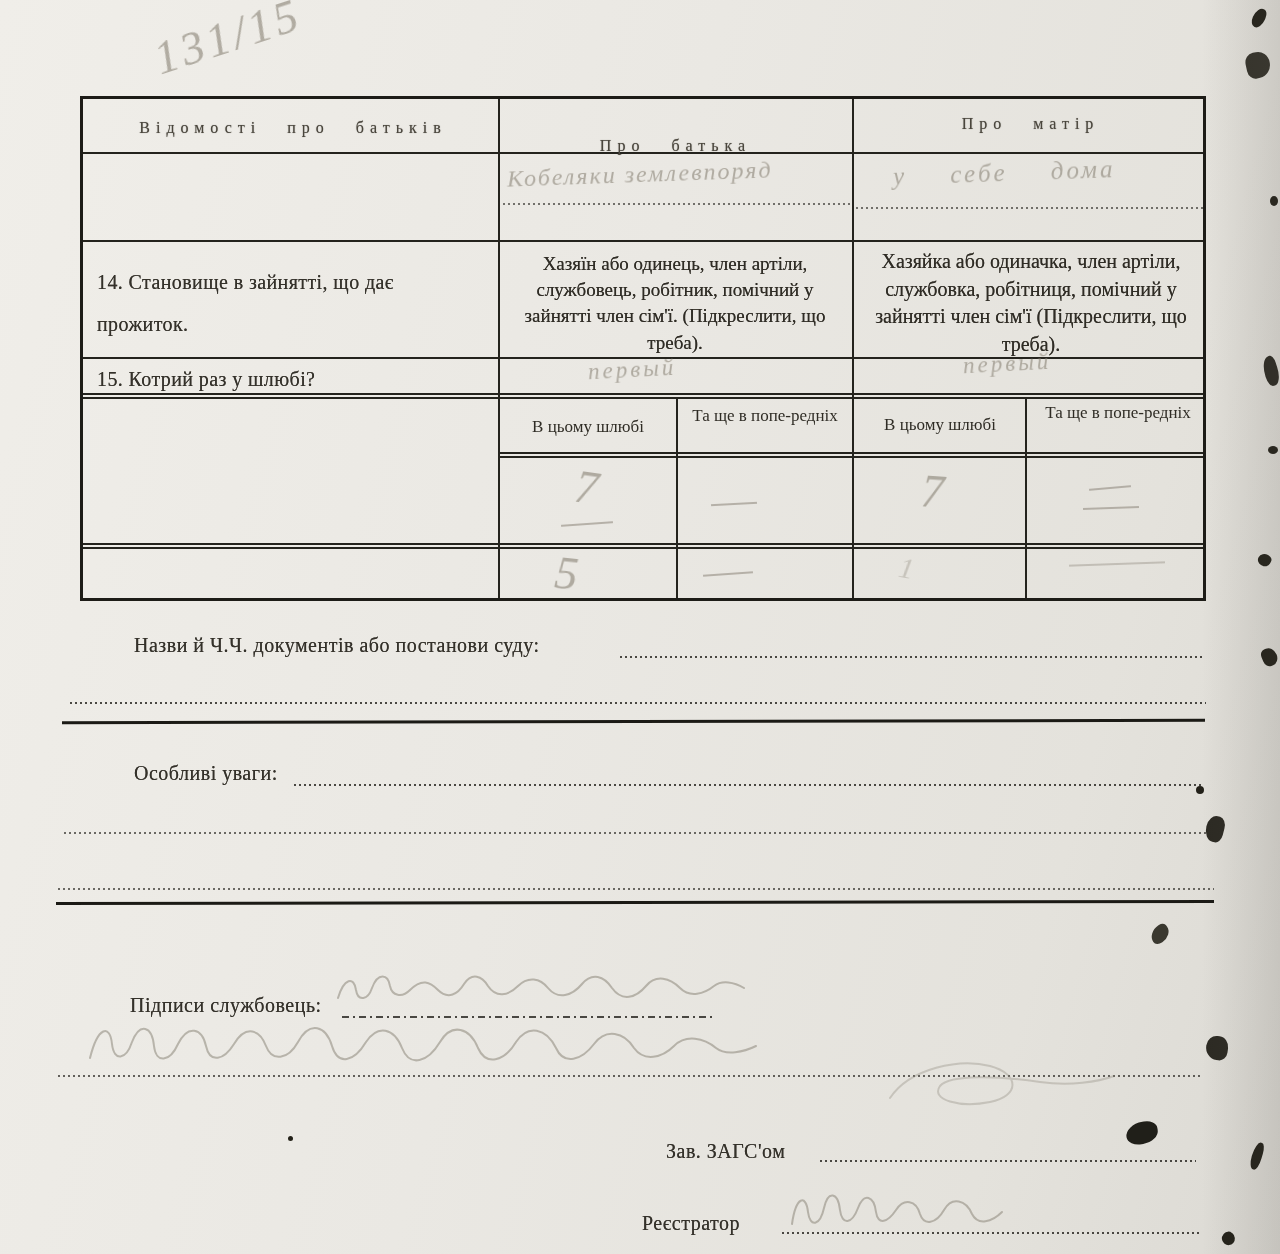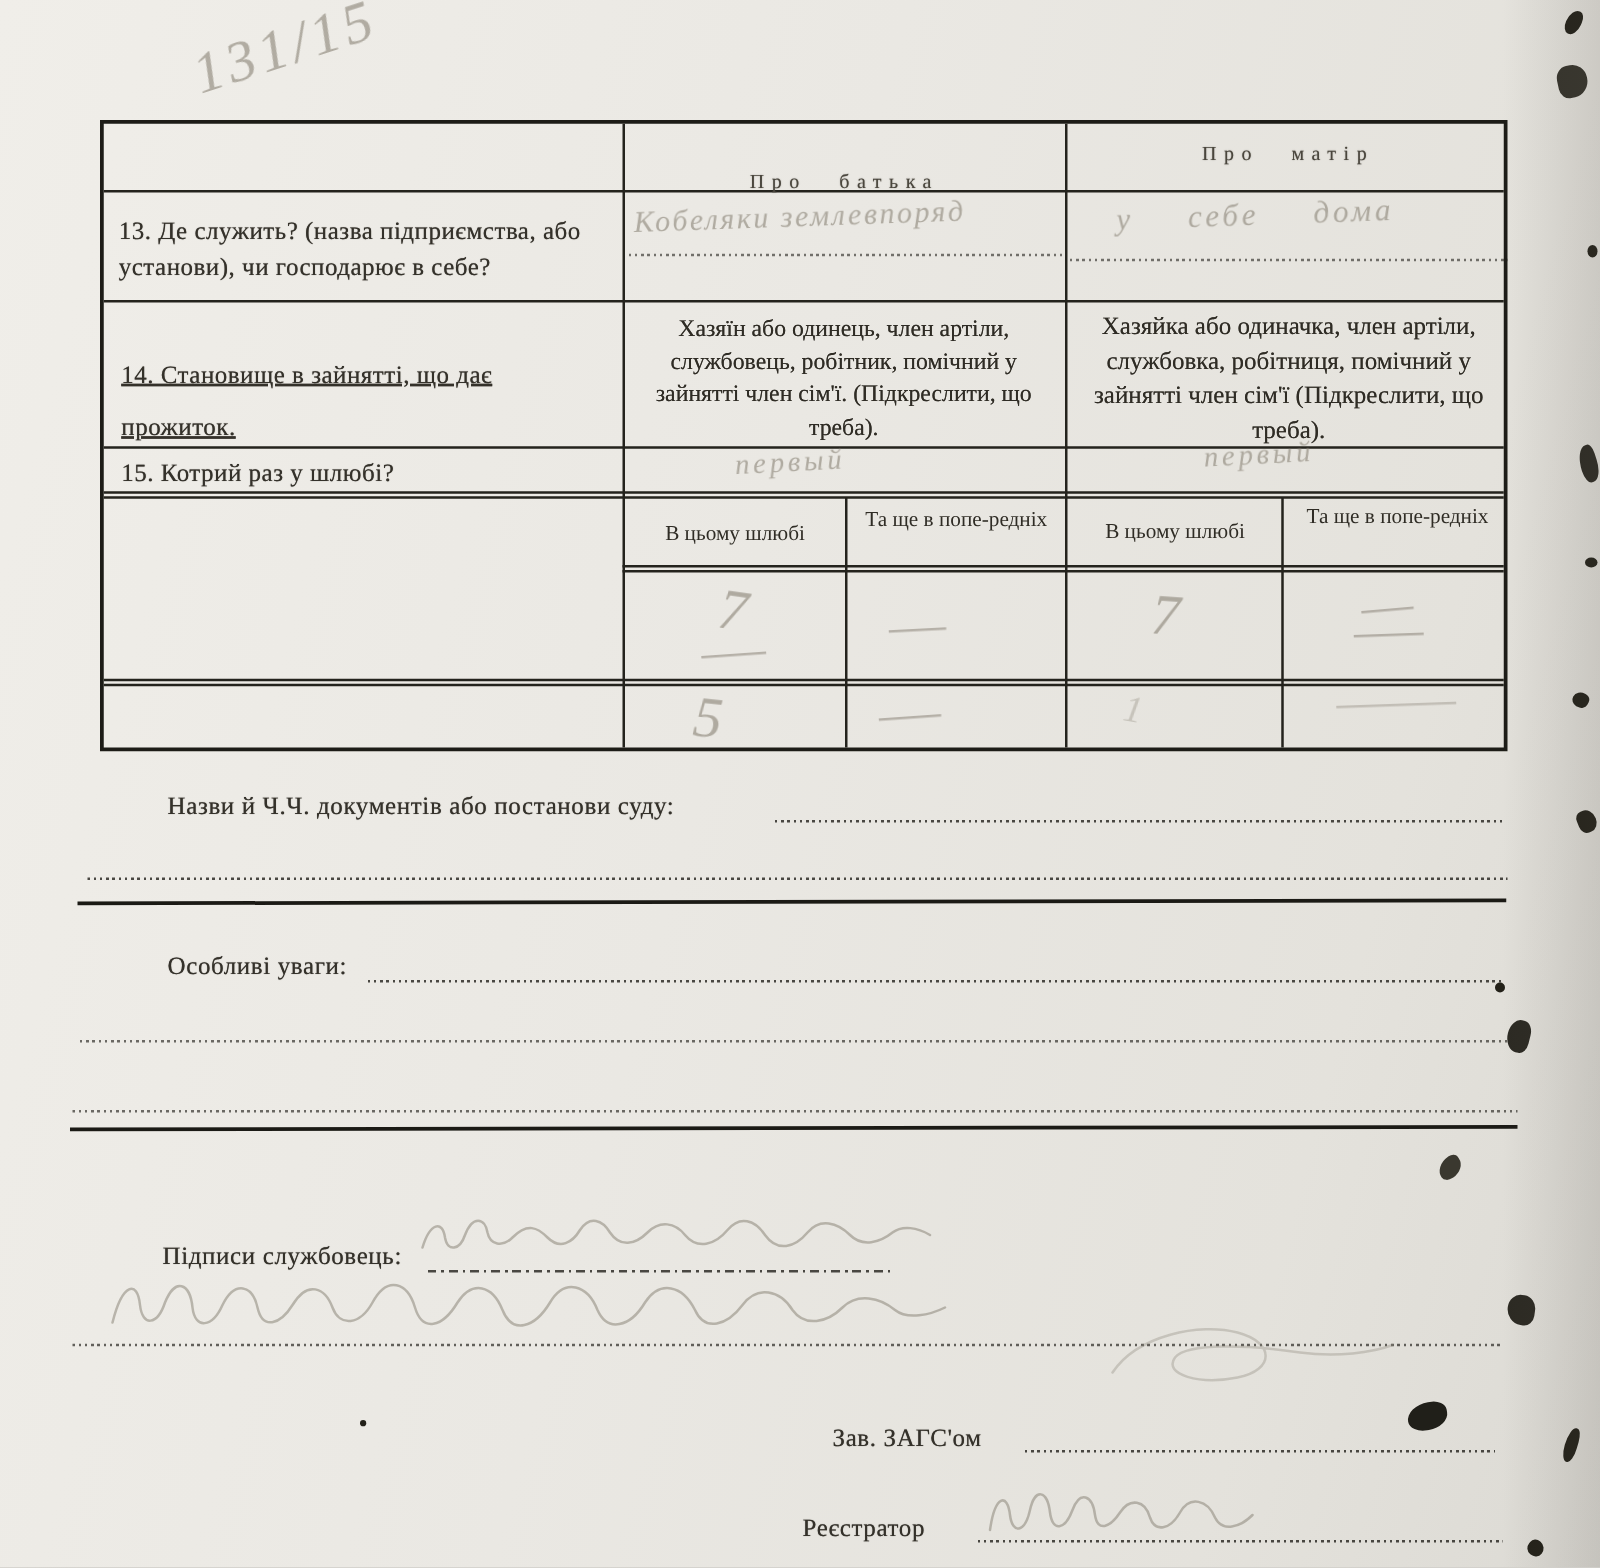--- a/index.html
+++ b/index.html
@@ -57,30 +57,30 @@
     <div class="vline" style="left:593px;top:299px;bottom:0;"></div>
     <div class="vline" style="left:942px;top:299px;bottom:0;"></div>
 
     <div class="hline" style="left:0;right:0;top:53px;"></div>
     <div class="hline" style="left:0;right:0;top:141px;"></div>
     <div class="hline" style="left:0;right:0;top:258px;"></div>
     <div class="hline-double" style="left:0;right:0;top:294px;"></div>
     <div class="hline-double" style="left:415px;right:0;top:353px;"></div>
     <div class="hline-double" style="left:0;right:0;top:444px;"></div>
 
+    <div class="header-text" style="left:10px;top:20px;width:400px;">Відомості про батьків</div>
     <div class="header-text" style="left:420px;top:18px;width:345px;margin-top:20px;">Про батька</div>
     <div class="header-text" style="left:775px;top:16px;width:345px;">Про матір</div>
 
-    <div class="cell-label" style="left:12px;top:72px;width:392px;">13. Де служить? (назва підприємства, або установи), чи господарює в себе?</div>
     <div class="pencil" style="left:424px;top:62px;font-size:24px;letter-spacing:2px;transform:rotate(-2deg);">Кобеляки землевпоряд</div>
     <div class="dotline" style="left:420px;top:104px;width:347px;opacity:.75;"></div>
     <div class="pencil" style="left:810px;top:60px;font-size:25px;letter-spacing:3px;word-spacing:34px;transform:rotate(-2deg);">у себе дома</div>
     <div class="dotline" style="left:773px;top:108px;width:350px;opacity:.75;"></div>
 
-    <div class="cell-label" style="left:14px;top:180px;width:370px;line-height:2.1;text-decoration:underline;">14. Становище в зайнятті, що дає прожиток.</div>
+    <div class="cell-label" style="left:14px;top:162px;width:370px;line-height:2.1;">14. Становище в зайнятті, що дає прожиток.</div>
     <div class="options-text" style="left:424px;top:152px;width:336px;">Хазяїн або одинець, член артіли, службовець, робітник, помічний у зайнятті член сім'ї. (Підкреслити, що треба).</div>
     <div class="options-text" style="left:778px;top:149px;width:340px;font-size:20px;">Хазяйка або одиначка, член артіли, службовка, робітниця, помічний у зайнятті член сім'ї (Підкреслити, що треба).</div>
 
     <div class="cell-label" style="left:14px;top:266px;width:390px;">15. Котрий раз у шлюбі?</div>
     <div class="pencil" style="left:505px;top:258px;font-size:23px;letter-spacing:3px;transform:rotate(-3deg);">первый</div>
     <div class="pencil" style="left:880px;top:252px;font-size:23px;letter-spacing:3px;transform:rotate(-3deg);">первый</div>
 
     <div class="subheader-text" style="left:420px;top:317px;width:170px;">В цьому шлюбі</div>
     <div class="subheader-text" style="left:606px;top:306px;width:152px;">Та ще в попе-редніх</div>
     <div class="subheader-text" style="left:776px;top:315px;width:162px;">В цьому шлюбі</div>

